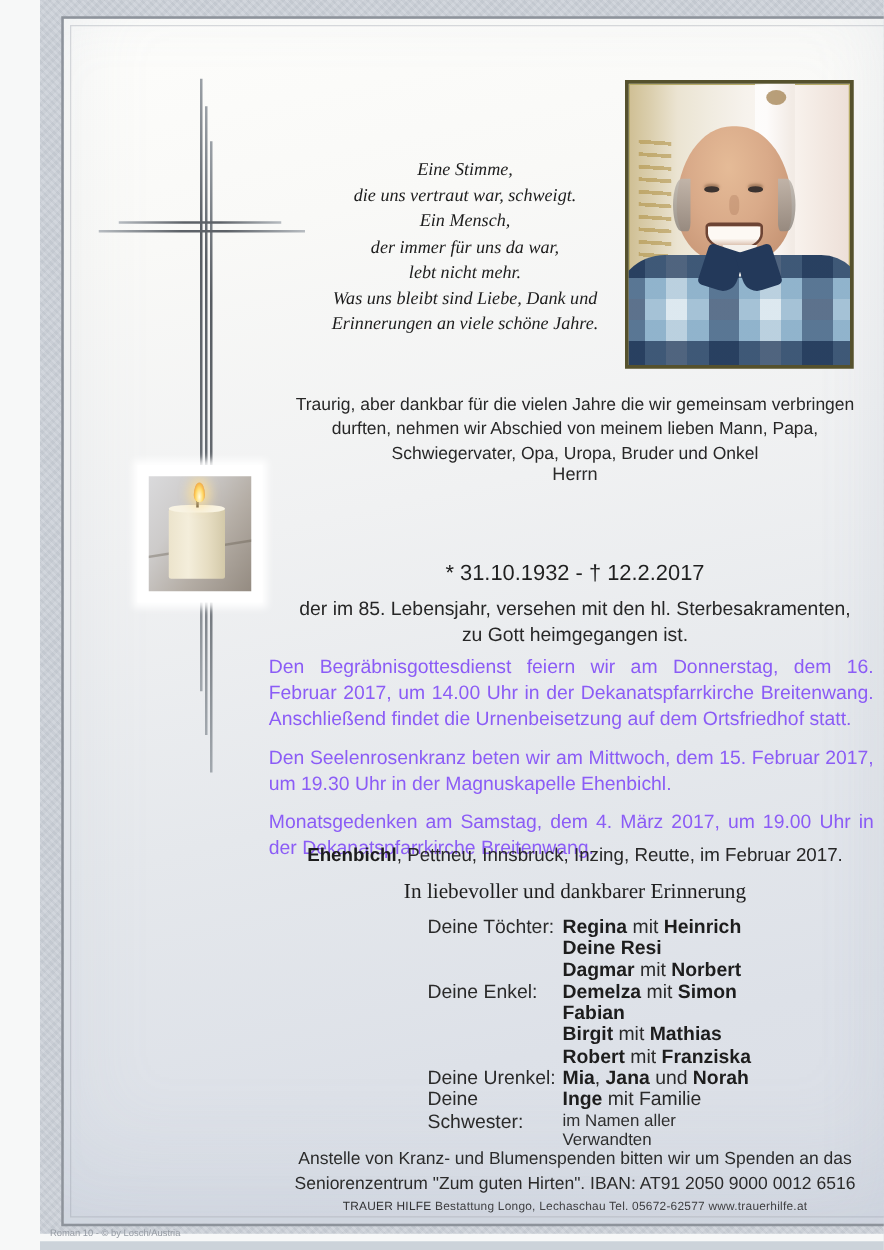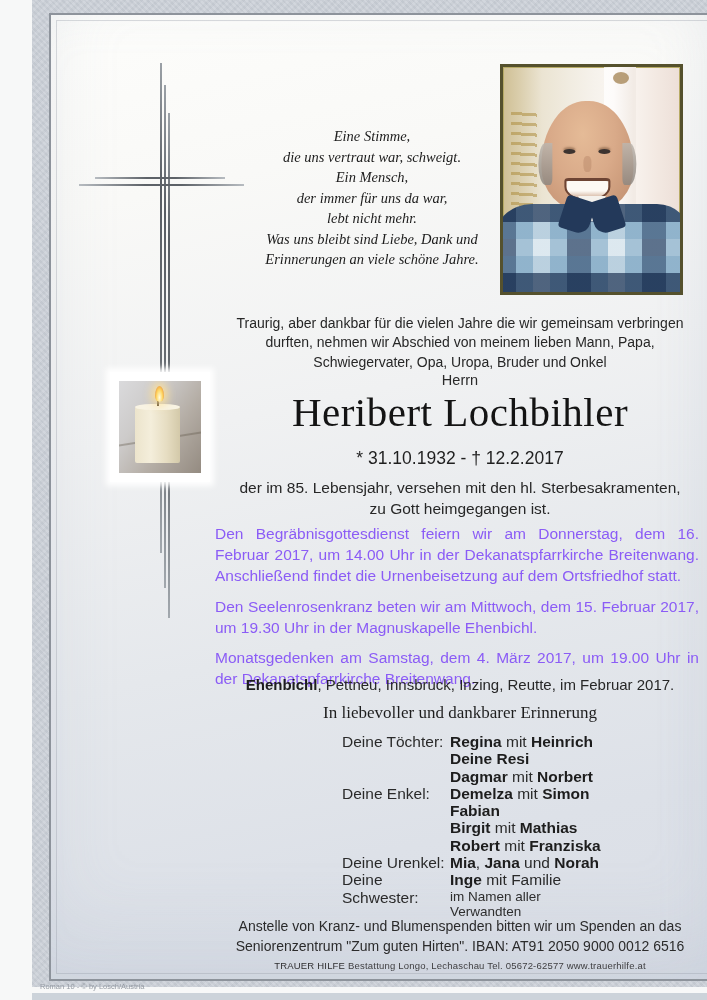--- a/index.html
+++ b/index.html
@@ -169,21 +169,20 @@
 Ein Mensch,
 der immer für uns da war,
 lebt nicht mehr.
 Was uns bleibt sind Liebe, Dank und
 Erinnerungen an viele schöne Jahre.</div>
 
   <div class="tx center-col intro">Traurig, aber dankbar für die vielen Jahre die wir gemeinsam verbringen
 durften, nehmen wir Abschied von meinem lieben Mann, Papa,
 Schwiegervater, Opa, Uropa, Bruder und Onkel</div>
   <div class="tx center-col salutation">Herrn</div>
-  <div class="tx center-col name">Heribert Lochbihler</div>
   <div class="tx center-col dates">* 31.10.1932 - † 12.2.2017</div>
   <div class="tx center-col passing">der im 85. Lebensjahr, versehen mit den hl. Sterbesakramenten,
 zu Gott heimgegangen ist.</div>
 
   <div class="tx paras">
     <p>Den Begräbnisgottesdienst feiern wir am Donnerstag, dem 16. Februar 2017, um 14.00 Uhr in der Dekanatspfarrkirche Breitenwang. Anschließend findet die Urnenbeisetzung auf dem Ortsfriedhof statt.</p>
     <p>Den Seelenrosenkranz beten wir am Mittwoch, dem 15. Februar 2017, um 19.30 Uhr in der Magnuskapelle Ehenbichl.</p>
     <p>Monatsgedenken am Samstag, dem 4. März 2017, um 19.00 Uhr in der Dekanatspfarrkirche Breitenwang.</p>
   </div>
 

